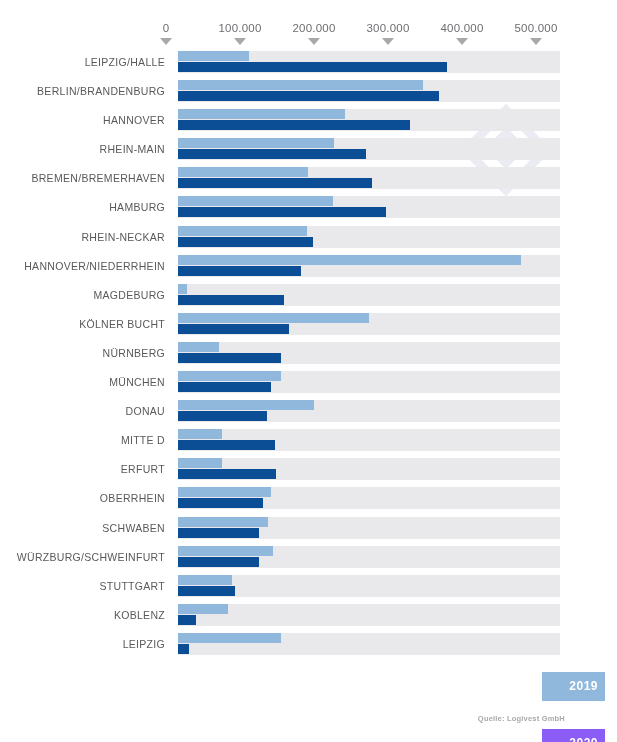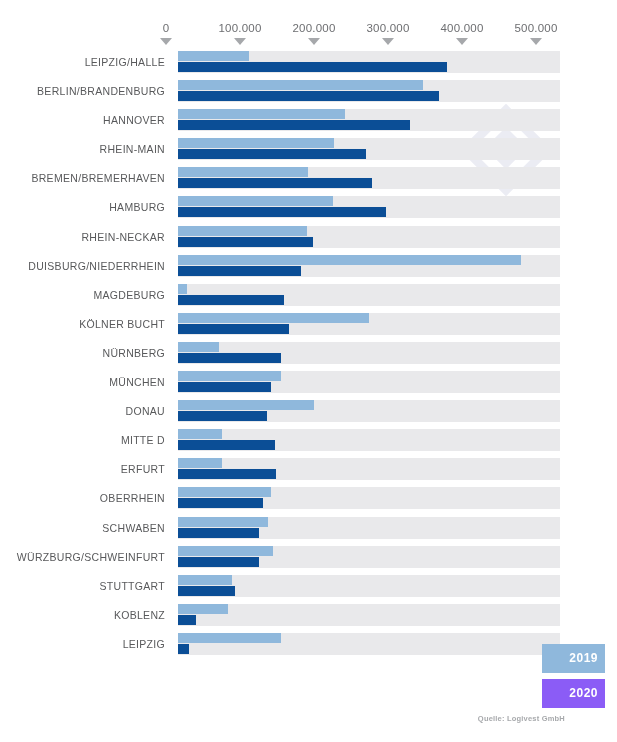--- a/index.html
+++ b/index.html
@@ -120,20 +120,21 @@
     position: absolute;
     right: 12px;
     top: 644px;
     width: 63px;
   }
   .legend-item {
     width: 63px;
     height: 29px;
     margin-bottom: 6px;
     position: relative;
+    margin-top: 28px;
   }
   .legend-item span {
     position: absolute;
     right: 7px;
     top: 7px;
     color: #ffffff;
     font-size: 12px;
     font-weight: bold;
     letter-spacing: 0.5px;
   }
@@ -232,21 +233,21 @@
         <div class="bar bar-2020" style="width: 207.94px; background: rgb(11, 78, 150);"></div>
       </div>
       <div class="row">
         <div class="track"></div>
         <div class="row-label">RHEIN-NECKAR</div>
         <div class="bar bar-2019" style="width: 128.76px; background: rgb(143, 184, 220);"></div>
         <div class="bar bar-2020" style="width: 134.68px; background: rgb(11, 78, 150);"></div>
       </div>
       <div class="row">
         <div class="track"></div>
-        <div class="row-label">DUISBURG/NIEDERRHEIN</div>
+        <div class="row-label">HANNOVER/NIEDERRHEIN</div>
         <div class="bar bar-2019" style="width: 343.36px; background: rgb(143, 184, 220);"></div>
         <div class="bar bar-2020" style="width: 122.84px; background: rgb(11, 78, 150);"></div>
       </div>
       <div class="row">
         <div class="track"></div>
         <div class="row-label">MAGDEBURG</div>
         <div class="bar bar-2019" style="width: 8.88px; background: rgb(143, 184, 220);"></div>
         <div class="bar bar-2020" style="width: 105.82px; background: rgb(11, 78, 150);"></div>
       </div>
       <div class="row">

